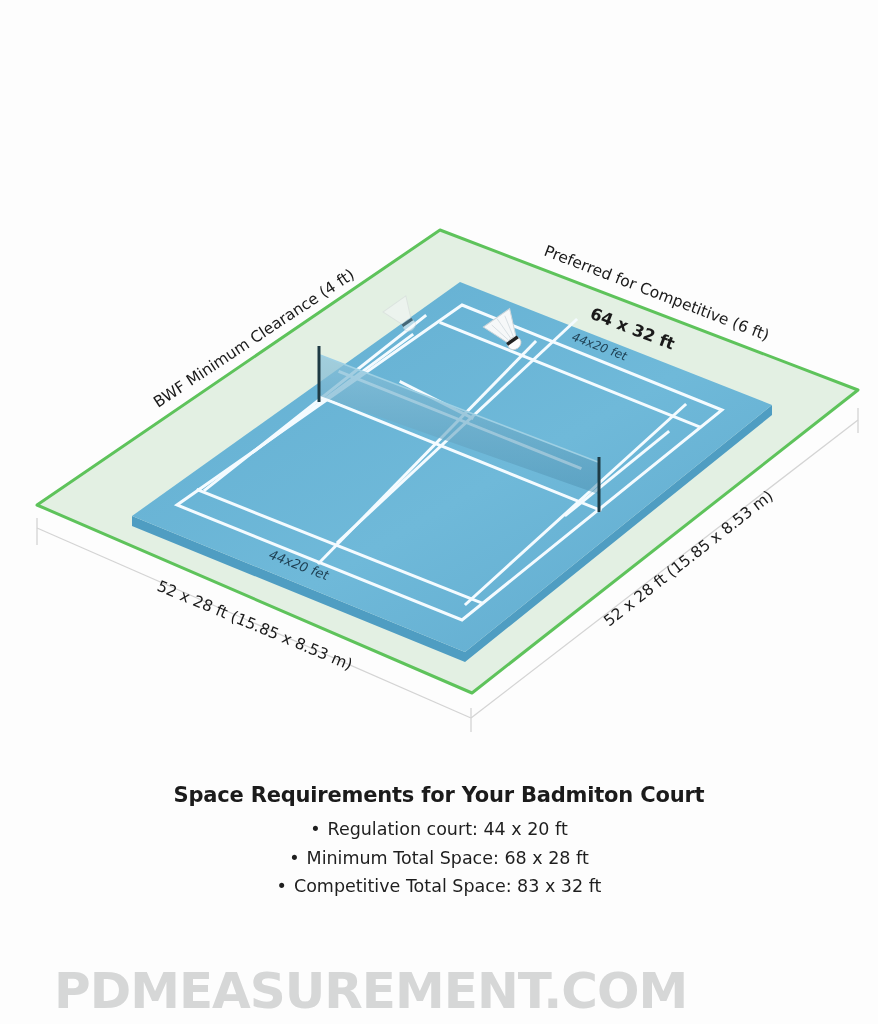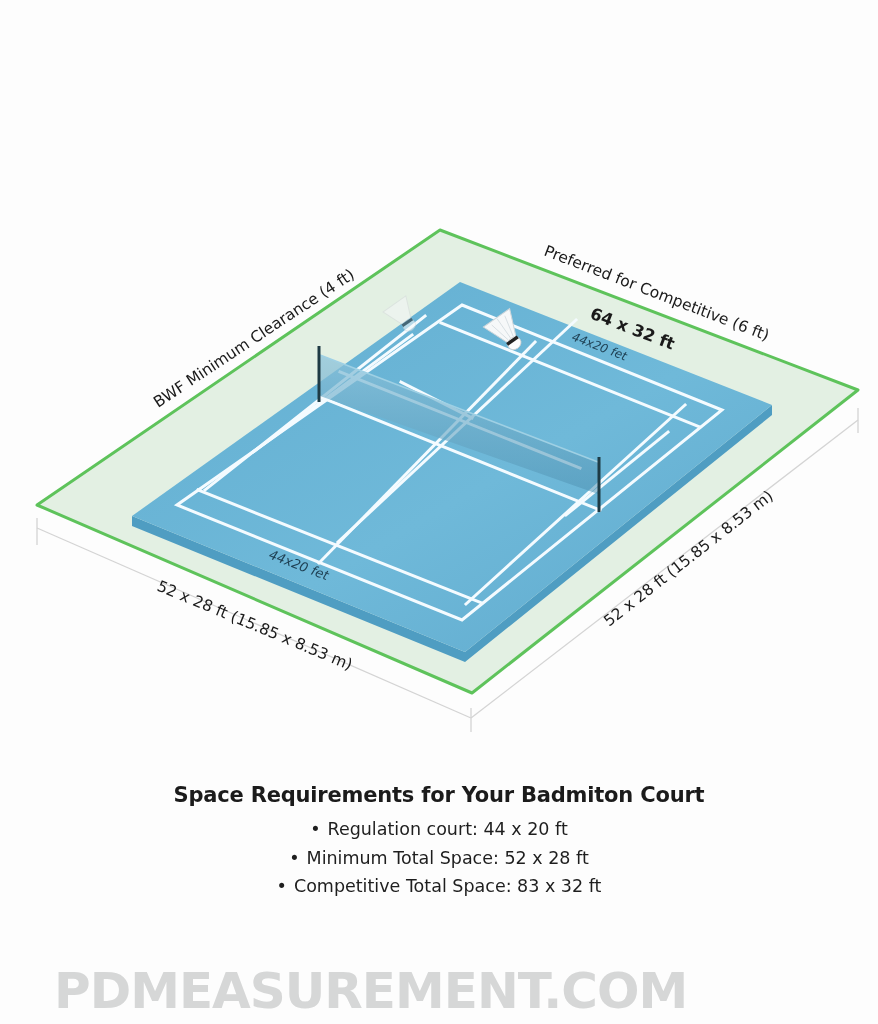--- a/index.html
+++ b/index.html
@@ -110,18 +110,18 @@
   <text transform="translate(571,340) rotate(21)" font-size="12" font-style="italic" fill="#1e3f52">44x20 fet</text>
   <text transform="translate(268,558) rotate(21)" font-size="13" font-style="italic" fill="#1e3f52">44x20 fet</text>
   <text transform="translate(156,590) rotate(22.5)" font-size="15.5" fill="#1a1a1a">52 x 28 ft (15.85 x 8.53 m)</text>
   <text transform="translate(609,627) rotate(-38)" font-size="15.5" fill="#1a1a1a">52 x 28 ft (15.85 x 8.53 m)</text>
 </svg>
 
 <div class="caption">
   <h1>Space Requirements for Your Badmiton Court</h1>
   <ul>
     <li>Regulation court: 44 x 20 ft</li>
-    <li>Minimum Total Space: 52 x 28 ft</li>
+    <li>Minimum Total Space: 68 x 28 ft</li>
     <li>Competitive Total Space: 83 x 32 ft</li>
   </ul>
 </div>
 
 <div class="watermark">PDMEASUREMENT.COM</div>
 
 </body></html>

